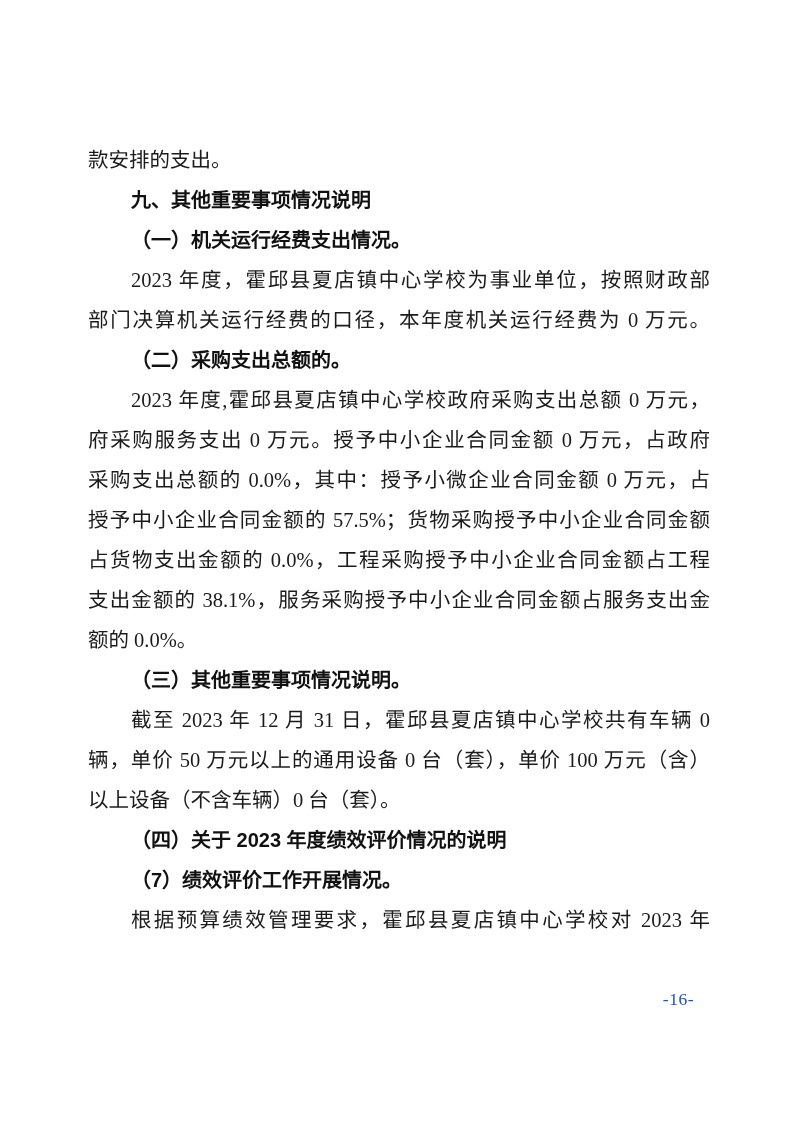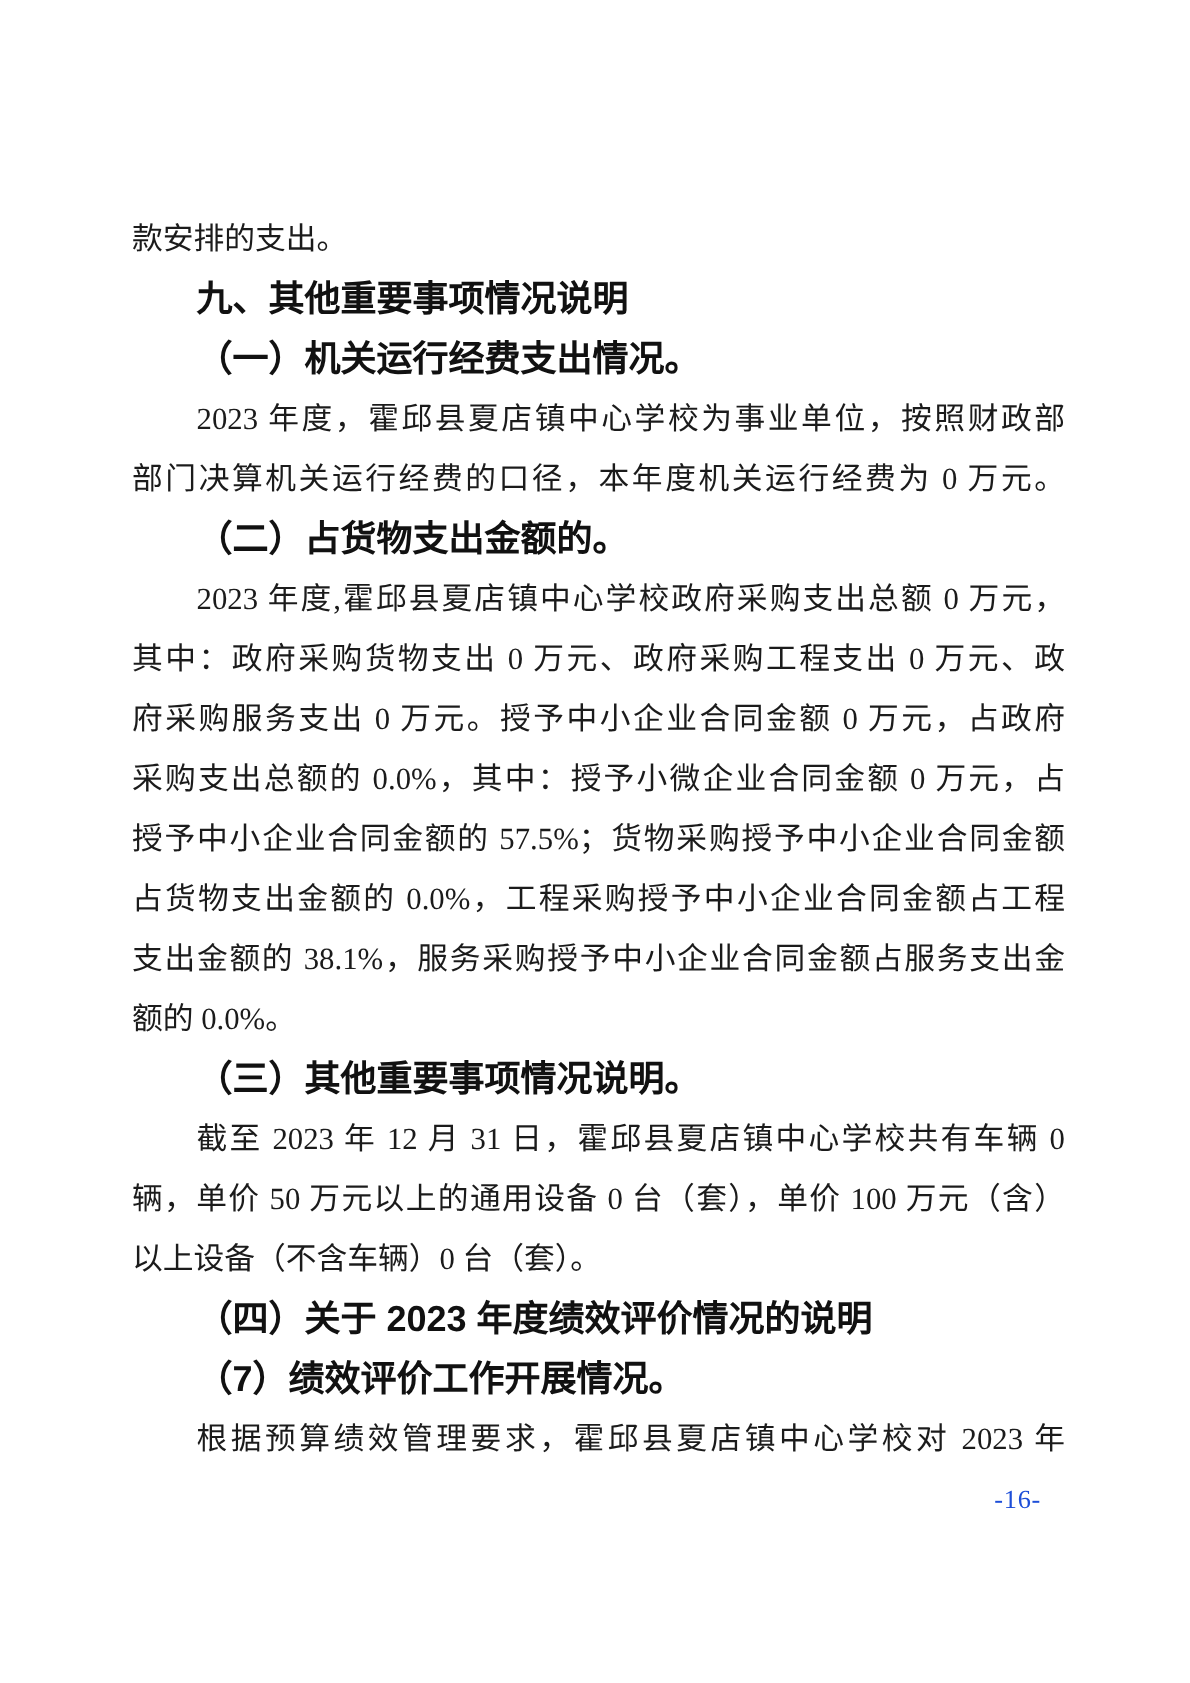--- a/index.html
+++ b/index.html
@@ -33,21 +33,21 @@
     text-align: justify;
     text-align-last: justify;
     text-justify: inter-character;
   }
   .line.ind {
     text-indent: 43px;
   }
   .line.heading {
     font-family: "Liberation Sans", "DejaVu Sans", sans-serif;
     font-weight: 700;
-    font-size: 24px;
+    font-size: 20px;
     color: #111111;
     text-align: left;
     text-align-last: left;
   }
   .page-number {
     position: absolute;
     top: 987px;
     right: 99px;
     height: 24px;
     line-height: 24px;
@@ -60,23 +60,22 @@
 </head>
 <body>
 
 <div class="page">
   <div class="content">
       <div class="line">款安排的支出。</div>
       <div class="line heading ind">九、其他重要事项情况说明</div>
       <div class="line heading ind">（一）机关运行经费支出情况。</div>
       <div class="line fill ind">2023 年度，霍邱县夏店镇中心学校为事业单位，按照财政部</div>
       <div class="line fill">部门决算机关运行经费的口径，本年度机关运行经费为 0 万元。</div>
-      <div class="line heading ind">（二）占货物支出金额的。</div>
+      <div class="line heading ind">（二）采购支出总额的。</div>
       <div class="line fill ind">2023 年度,霍邱县夏店镇中心学校政府采购支出总额 0 万元，</div>
-      <div class="line fill">其中：政府采购货物支出 0 万元、政府采购工程支出 0 万元、政</div>
       <div class="line fill">府采购服务支出 0 万元。授予中小企业合同金额 0 万元，占政府</div>
       <div class="line fill">采购支出总额的 0.0%，其中：授予小微企业合同金额 0 万元，占</div>
       <div class="line fill">授予中小企业合同金额的 57.5%；货物采购授予中小企业合同金额</div>
       <div class="line fill">占货物支出金额的 0.0%，工程采购授予中小企业合同金额占工程</div>
       <div class="line fill">支出金额的 38.1%，服务采购授予中小企业合同金额占服务支出金</div>
       <div class="line">额的 0.0%。</div>
       <div class="line heading ind">（三）其他重要事项情况说明。</div>
       <div class="line fill ind">截至 2023 年 12 月 31 日，霍邱县夏店镇中心学校共有车辆 0</div>
       <div class="line fill">辆，单价 50 万元以上的通用设备 0 台（套），单价 100 万元（含）</div>
       <div class="line">以上设备（不含车辆）0 台（套）。</div>

